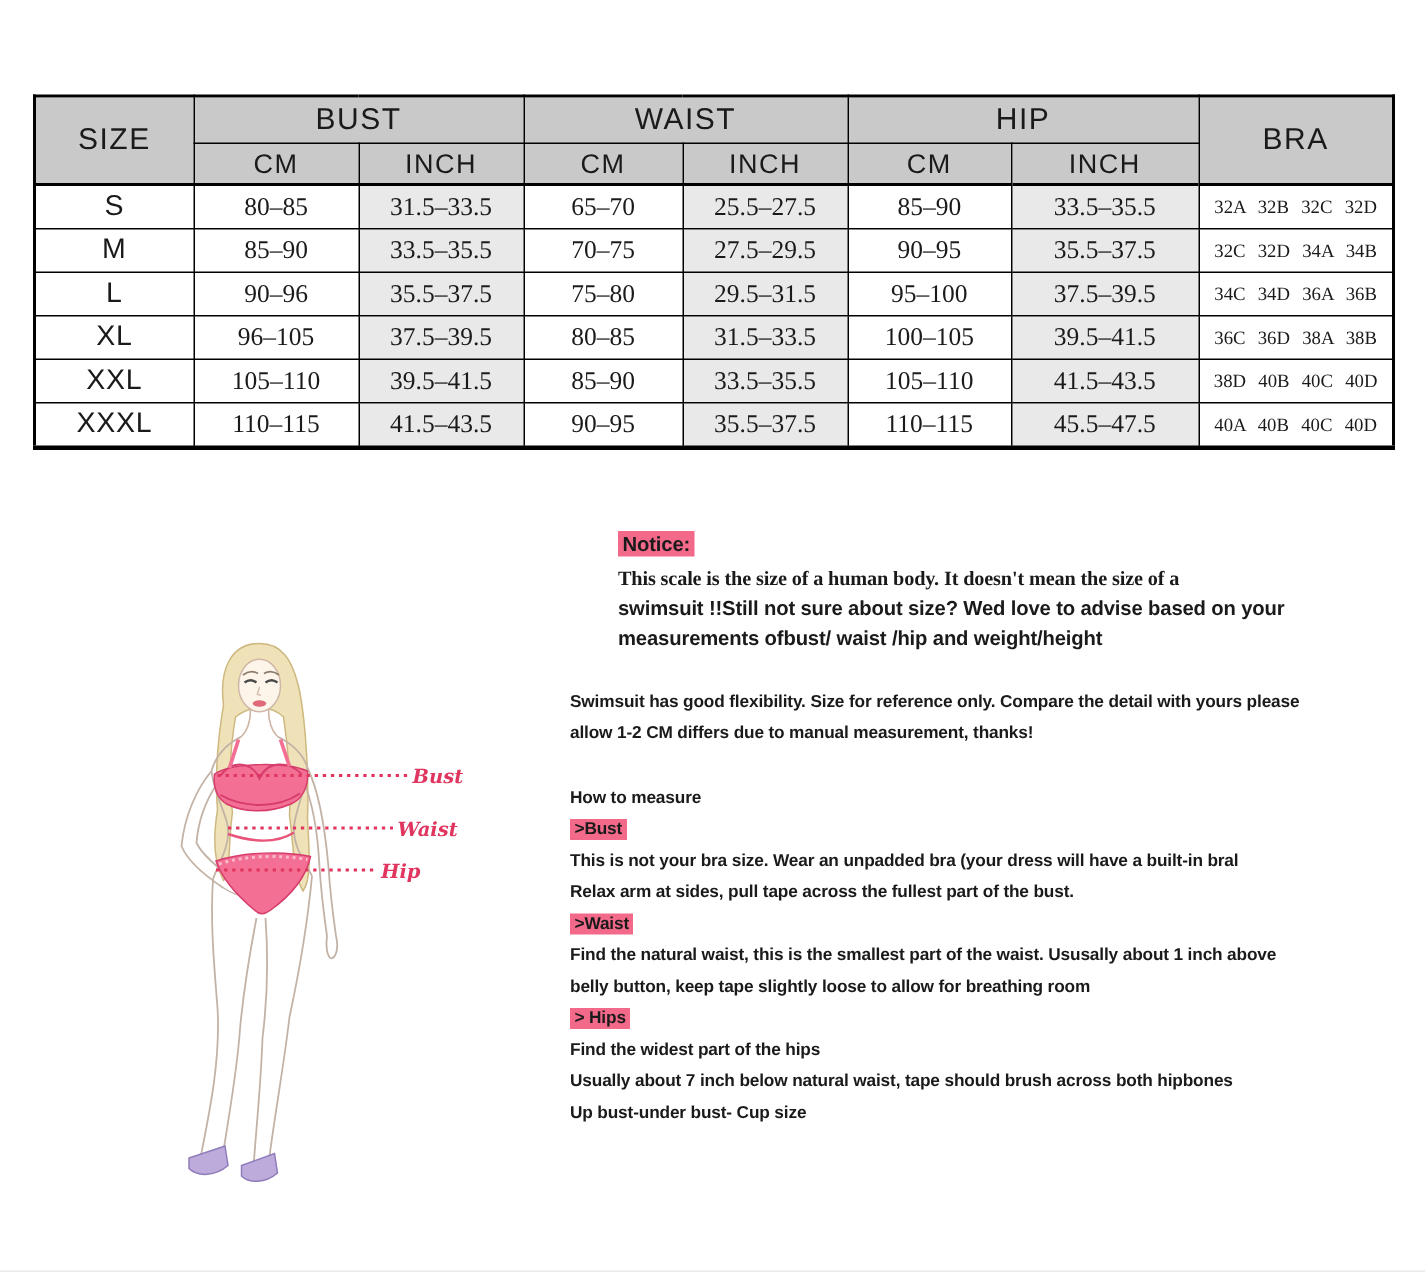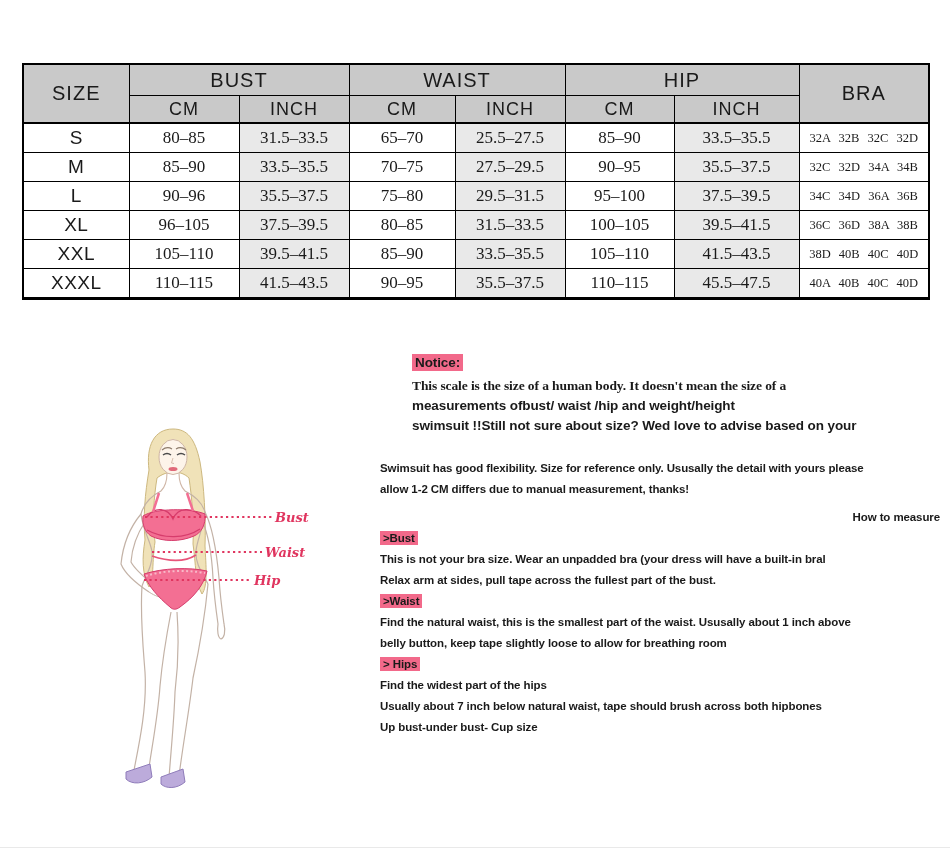--- a/index.html
+++ b/index.html
@@ -157,25 +157,25 @@
   <path stroke="#e8547a" stroke-width="1.6" fill="none" d="M47,132 C65,138 80,138 91,131"></path>
   <path stroke="var(--label-pink)" stroke-width="2" stroke-dasharray="2.2,3.2" fill="none" d="M39,156 L146,156"></path>
   <text class="script" x="170" y="98">Bust</text>
   <text class="script" x="160" y="133">Waist</text>
   <text class="script" x="149" y="161">Hip</text>
 </svg>
 
 <div class="notes">
     <div class="ln lead"><span class="hl">Notice:</span></div>
     <div class="ln lead" style="margin-top: 3px; font-family: Liberation Serif, serif;">This scale is the size of a human body. It doesn't mean the size of a</div>
+    <div class="ln lead">swimsuit !!Still not sure about size? Wed love to advise based on your</div>
     <div class="ln lead">measurements ofbust/ waist /hip and weight/height</div>
-    <div class="ln lead">swimsuit !!Still not sure about size? Wed love to advise based on your</div>
-    <div class="ln body" style="margin-top: 22px;">Swimsuit has good flexibility. Size for reference only. Ususally the detail with yours please</div>
+    <div class="ln body" style="margin-top: 22px;">Swimsuit has good flexibility. Size for reference only. Compare the detail with yours please</div>
     <div class="ln body">allow 1-2 CM differs due to manual measurement, thanks!</div>
-    <div class="ln body" style="margin-top: 7px; text-align: right;">How to measure</div>
+    <div class="ln body" style="margin-top: 22px;">How to measure</div>
     <div class="ln body"><span class="hl">&gt;Bust</span></div>
     <div class="ln body">This is not your bra size. Wear an unpadded bra (your dress will have a built-in bral</div>
     <div class="ln body">Relax arm at sides, pull tape across the fullest part of the bust.</div>
     <div class="ln body"><span class="hl">&gt;Waist</span></div>
     <div class="ln body">Find the natural waist, this is the smallest part of the waist. Ususally about 1 inch above</div>
     <div class="ln body">belly button, keep tape slightly loose to allow for breathing room</div>
     <div class="ln body"><span class="hl">&gt; Hips</span></div>
     <div class="ln body">Find the widest part of the hips</div>
     <div class="ln body">Usually about 7 inch below natural waist, tape should brush across both hipbones</div>
     <div class="ln body">Up bust-under bust- Cup size</div>

